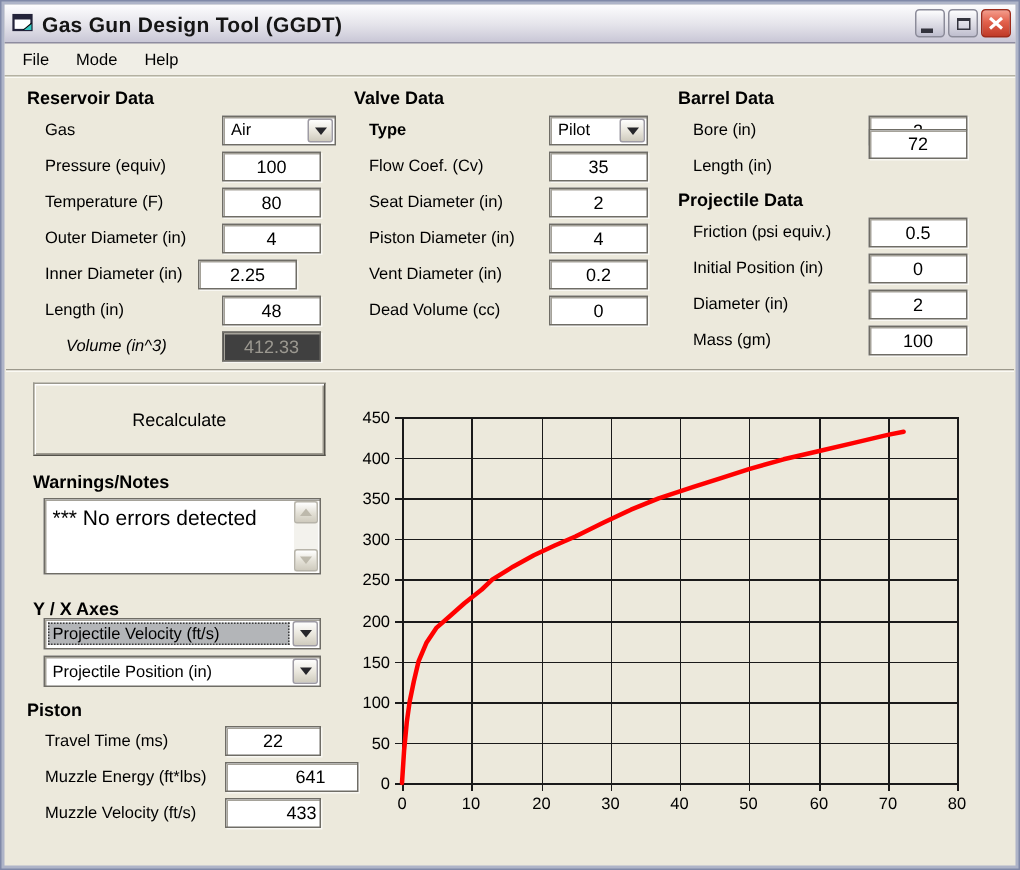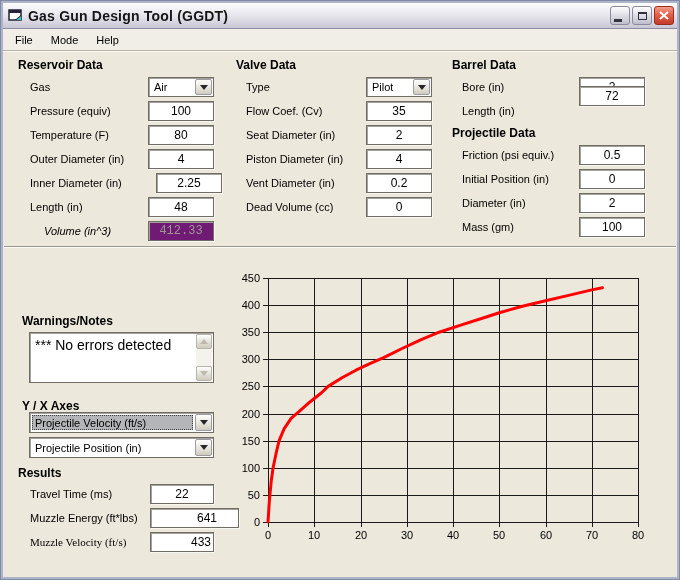--- a/index.html
+++ b/index.html
@@ -44,21 +44,21 @@
   .sec-h { position:absolute; font-size:12px; font-weight:bold; }
   .flabel { position:absolute; font-size:11px; white-space:nowrap; }
   .flabel.italic { font-style:italic; }
   input.tbox {
     position:absolute; height:16px; box-sizing:content-box;
     background:#fff; border:1px solid #6F6D66;
     box-shadow: inset 1px 1px 0 #A5A299, 1px 1px 0 #F8F7F2;
     text-align:center; font-size:12px; font-family:"Liberation Sans",sans-serif;
     padding:1px 2px; margin:0; outline:none;
   }
-  input.tbox.disabled { background:#701a75; color:#9B9890;font-family:Liberation Mono, monospace; }
+  input.tbox.disabled { background:#404040; color:#9B9890; }
   .dd {
     position:absolute; height:20px; box-sizing:border-box;
     background:#fff; border:1px solid #6F6D66;
     box-shadow: inset 1px 1px 0 #A5A299;
     font-size:11px;
   }
   .dd .txt {
     position:absolute; left:2px; top:2px; bottom:2px; right:20px;
     display:flex; align-items:center; padding-left:3px; white-space:nowrap; overflow:hidden;
   }
@@ -125,41 +125,41 @@
   </div>
 
   <div class="menubar">
     <span class="menu-item">File</span>
     <span class="menu-item">Mode</span>
     <span class="menu-item">Help</span>
   </div>
 
   <div class="sec-h" style="left:18px; top:58px;">Reservoir Data</div>
   <div class="flabel" style="left:30px; top:81px;">Gas</div>
-  <div class="dd" style="left:148px; top:77px; width:66px;">
+  <div class="dd" style="left:148px; top:77px; width:76px;">
     <span class="txt">Air</span>
     <span class="dd-btn">
         <span class="tri-down"></span>
       </span>
   </div>
   <div class="flabel" style="left:30px; top:105px;">Pressure (equiv)</div>
   <input class="tbox" style="left: 148px; top: 101px; width: 60px;" value="100">
   <div class="flabel" style="left:30px; top:129px;">Temperature (F)</div>
   <input class="tbox" style="left: 148px; top: 125px; width: 60px;" value="80">
   <div class="flabel" style="left:30px; top:153px;">Outer Diameter (in)</div>
   <input class="tbox" style="left: 148px; top: 149px; width: 60px;" value="4">
   <div class="flabel" style="left:30px; top:177px;">Inner Diameter (in)</div>
-  <input class="tbox" style="left: 156px; top: 173px; width: 60px; text-align: center;" value="2.25">
+  <input class="tbox" style="left: 132px; top: 173px; width: 60px; text-align: center;" value="2.25">
   <div class="flabel" style="left:30px; top:201px;">Length (in)</div>
   <input class="tbox" style="left: 148px; top: 197px; width: 60px;" value="48">
   <div class="flabel italic" style="left:44px; top:225px;">Volume (in^3)</div>
   <input class="tbox disabled" style="left: 148px; top: 221px; width: 60px;" readonly="" value="412.33">
 
   <div class="sec-h" style="left:236px; top:58px;">Valve Data</div>
-  <div class="flabel" style="left:246px; top:81px;">Type</div>
+  <div class="flabel" style="left:246px; top:81px;font-weight:bold;">Type</div>
   <div class="dd" style="left:366px; top:77px; width:66px;">
     <span class="txt">Pilot</span>
     <span class="dd-btn">
         <span class="tri-down"></span>
       </span>
   </div>
   <div class="flabel" style="left:246px; top:105px;text-align:center;">Flow Coef. (Cv)</div>
   <input class="tbox" style="left: 366px; top: 101px; width: 60px;" value="35">
   <div class="flabel" style="left:246px; top:129px;">Seat Diameter (in)</div>
   <input class="tbox" style="left: 366px; top: 125px; width: 60px;" value="2">
@@ -181,20 +181,21 @@
   <input class="tbox" style="left: 579px; top: 145px; width: 60px;" value="0.5">
   <div class="flabel" style="left:462px; top:173px;">Initial Position (in)</div>
   <input class="tbox" style="left: 579px; top: 169px; width: 60px;" value="0">
   <div class="flabel" style="left:462px; top:197px;">Diameter (in)</div>
   <input class="tbox" style="left: 579px; top: 193px; width: 60px;" value="2">
   <div class="flabel" style="left:462px; top:221px;">Mass (gm)</div>
   <input class="tbox" style="left: 579px; top: 217px; width: 60px;" value="100">
 
   <div class="hr-sep"></div>
 
+  <div class="btn" style="left:22px; top:255px; width:193px; height:47px;">Recalculate</div>
 
   <div class="sec-h" style="left:22px; top:314px;">Warnings/Notes</div>
   <div class="wbox" style="left:29px; top:332px; width:185px; height:51px;">
     <div class="note">*** No errors detected</div>
     <div class="sb">
       <div class="sb-btn up">
           <span class="chev-up"></span>
         </div>
       <div class="sb-btn down">
           <span class="chev-down"></span>
@@ -209,26 +210,26 @@
         <span class="tri-down"></span>
       </span>
   </div>
   <div class="dd" style="left:29px; top:412px; width:185px; height:21px;">
     <span class="txt sel">Projectile Velocity (ft/s)</span>
     <span class="dd-btn">
         <span class="tri-down"></span>
       </span>
   </div>
 
-  <div class="sec-h" style="left:18px; top:466px;">Results</div>
+  <div class="sec-h" style="left:18px; top:466px;">Piston</div>
   <div class="flabel" style="left:30px; top:488px;">Travel Time (ms)</div>
   <input class="tbox" style="left: 150px; top: 484px; width: 58px;" readonly="" value="22">
   <div class="flabel" style="left:30px; top:512px;">Muzzle Energy (ft*lbs)</div>
   <input class="tbox" style="left: 150px; top: 508px; width: 58px; padding-left: 27px;" readonly="" value="641">
-  <div class="flabel" style="left:30px; top:536px;font-family:Liberation Serif, serif;">Muzzle Velocity (ft/s)</div>
+  <div class="flabel" style="left:30px; top:536px;">Muzzle Velocity (ft/s)</div>
   <input class="tbox" style="left: 150px; top: 532px; width: 58px; text-align: right;" readonly="" value="433">
 
   <div id="chart">
     <svg id="chart-svg" width="436" height="300" viewBox="0 0 436 300">
         <line x1="28.5" y1="18" x2="28.5" y2="267" stroke="#1a1a1a" stroke-width="1" shape-rendering="crispEdges"></line>
         <text x="28" y="279" text-anchor="middle" font-size="11" font-family="Liberation Sans, sans-serif" fill="#000">0</text>
         <line x1="74.5" y1="18" x2="74.5" y2="267" stroke="#1a1a1a" stroke-width="1" shape-rendering="crispEdges"></line>
         <text x="74" y="279" text-anchor="middle" font-size="11" font-family="Liberation Sans, sans-serif" fill="#000">10</text>
         <line x1="121.5" y1="18" x2="121.5" y2="267" stroke="#1a1a1a" stroke-width="1" shape-rendering="crispEdges"></line>
         <text x="121" y="279" text-anchor="middle" font-size="11" font-family="Liberation Sans, sans-serif" fill="#000">20</text>

